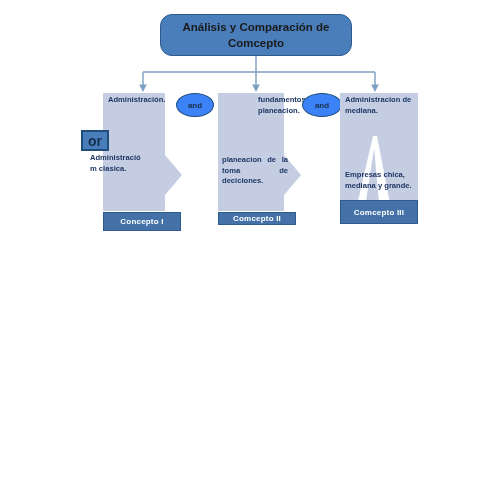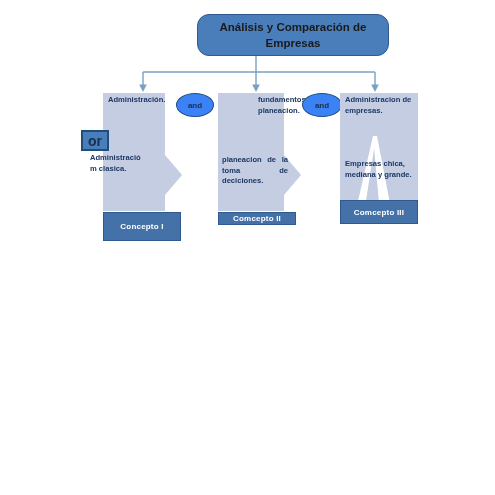--- a/index.html
+++ b/index.html
@@ -32,21 +32,20 @@
     box-sizing: border-box;
     display: flex;
     align-items: center;
     justify-content: center;
     text-align: center;
     color: #1a1a1a;
     font-size: 11.5px;
     font-weight: bold;
     line-height: 16px;
     padding: 0 12px;
-    margin-left: 37px;
   }
 
   
   #connectors {
     left: 0; top: 0;
     width: 495px; height: 495px;
     pointer-events: none;
   }
 
   
@@ -118,21 +117,21 @@
   }
 </style>
 </head>
 <body>
 
 <div id="canvas">
 
   <div class="abs" id="title-box">
     <div>
       <span>Análisis y Comparación de</span><br>
-      <span>Empresas</span>
+      <span>Comcepto</span>
     </div>
   </div>
 
   <svg class="abs" id="connectors" viewBox="0 0 495 495" width="495" height="495">
     <g stroke="#7ba0c4" stroke-width="1.4" fill="none">
 
       <path d="M256,56 L256,72"></path>
 
       <path d="M143,72 L375,72"></path>
 
@@ -150,21 +149,21 @@
   <div class="column">
 
     <svg class="abs" style="left:103px; top:93px; width:82px; height:118px;" viewBox="0 0 82 118" width="82" height="118">
       <path d="M0,0 L62,0 L62,62 L79,82 L62,102 L62,118 L0,118 Z" fill="#c4cde2"></path>
     </svg>
 
     <div class="panel-text top abs" style="left:108px; top:95px; width:70px;">Administración.</div>
 
     <div class="panel-text abs" style="left:90px; top:153px; width:58px; text-align:left;">Administració m clasica.</div>
 
-    <div class="concept-bar abs" style="left:103px; top:212px; width:78px; height:29px;">Concepto I</div>
+    <div class="concept-bar abs" style="left:103px; top:212px; width:78px; height:19px;">Concepto I</div>
   </div>
 
   <div class="abs" id="or-box">or</div>
 
   <div class="and-ellipse abs" style="left:176px; top:93px; width:36px; height:22px;">and</div>
 
   <div class="column">
     <svg class="abs" style="left:218px; top:93px; width:86px; height:118px;" viewBox="0 0 86 118" width="86" height="118">
       <path d="M0,0 L66,0 L66,62 L83,82 L66,102 L66,118 L0,118 Z" fill="#c4cde2"></path>
     </svg>
@@ -179,20 +178,20 @@
   <div class="and-ellipse abs" style="left:302px; top:93px; width:38px; height:22px;">and</div>
 
   <div class="column">
     <div class="panel abs" style="left:340px; top:93px; width:78px; height:118px;"></div>
 
     <svg id="funnel" viewBox="0 0 46 78" width="46" height="78">
       <polygon points="21,0 25,0 40,78 28,78" fill="#ffffff"></polygon>
       <polygon points="21,0 24,0 12,78 3,78" fill="#ffffff"></polygon>
     </svg>
 
-    <div class="panel-text abs" style="left:345px; top:95px; width:72px; text-align:left;">Administracion de empresas.</div>
+    <div class="panel-text abs" style="left:345px; top:95px; width:72px; text-align:left;">Administracion de mediana.</div>
 
-    <div class="panel-text abs" style="left:345px; top:159px; width:72px; text-align:left;">Empresas chica, mediana y grande.</div>
+    <div class="panel-text abs" style="left:345px; top:170px; width:72px; text-align:left;">Empresas chica, mediana y grande.</div>
 
     <div class="concept-bar abs" style="left:340px; top:200px; width:78px; height:24px;">Comcepto III</div>
   </div>
 
 </div>
 
 </body></html>

